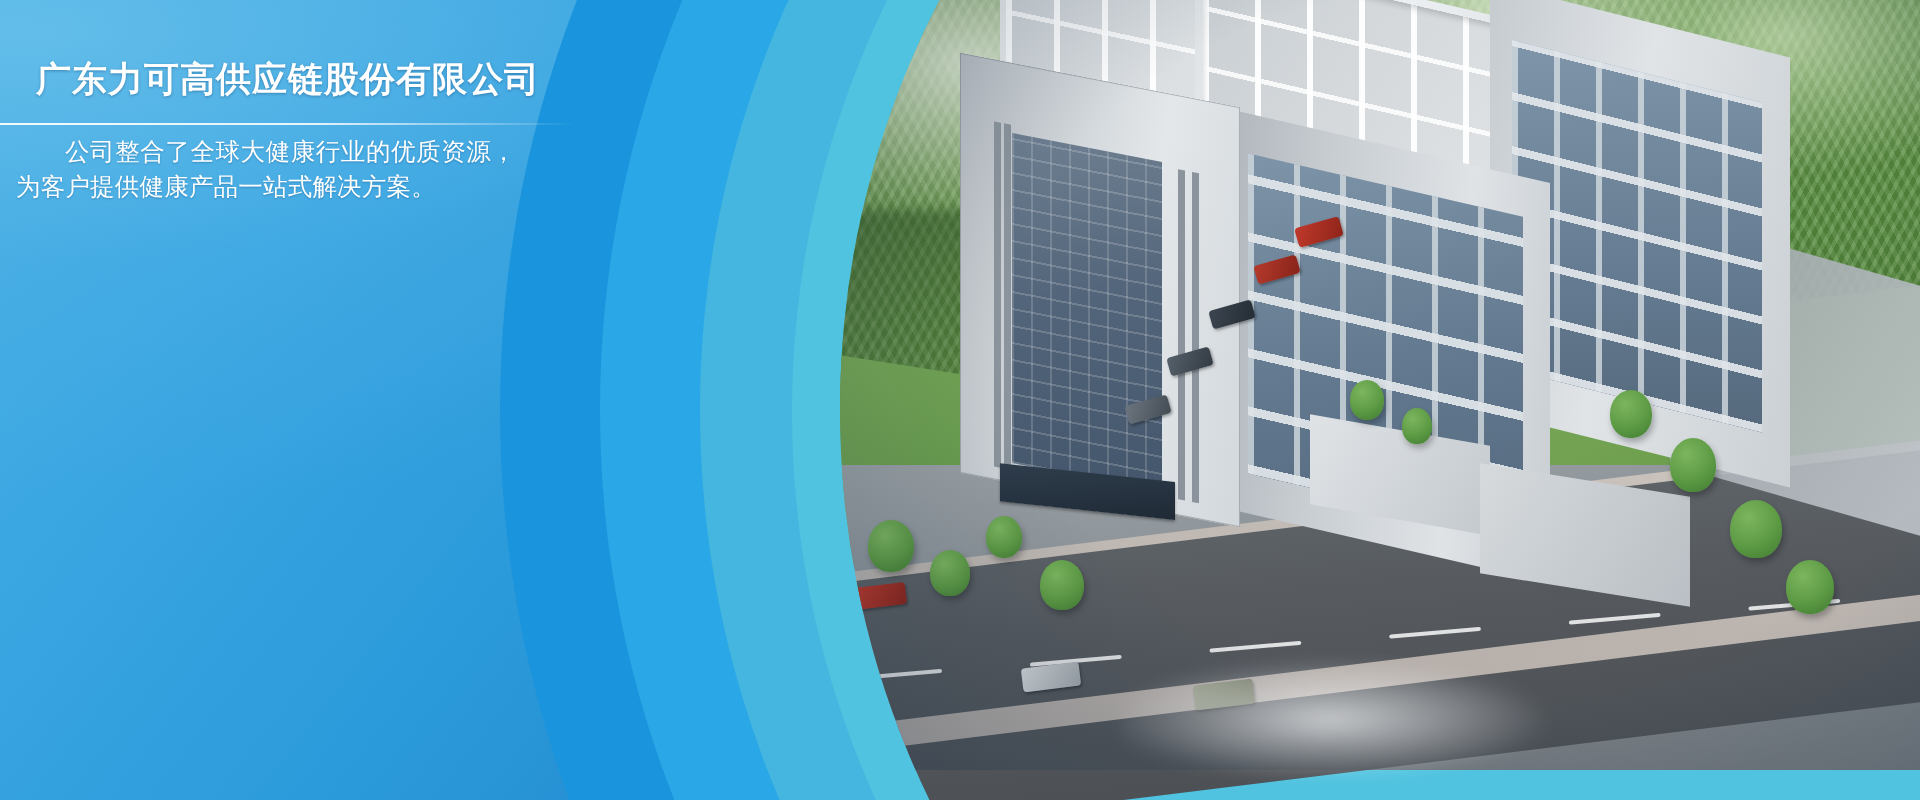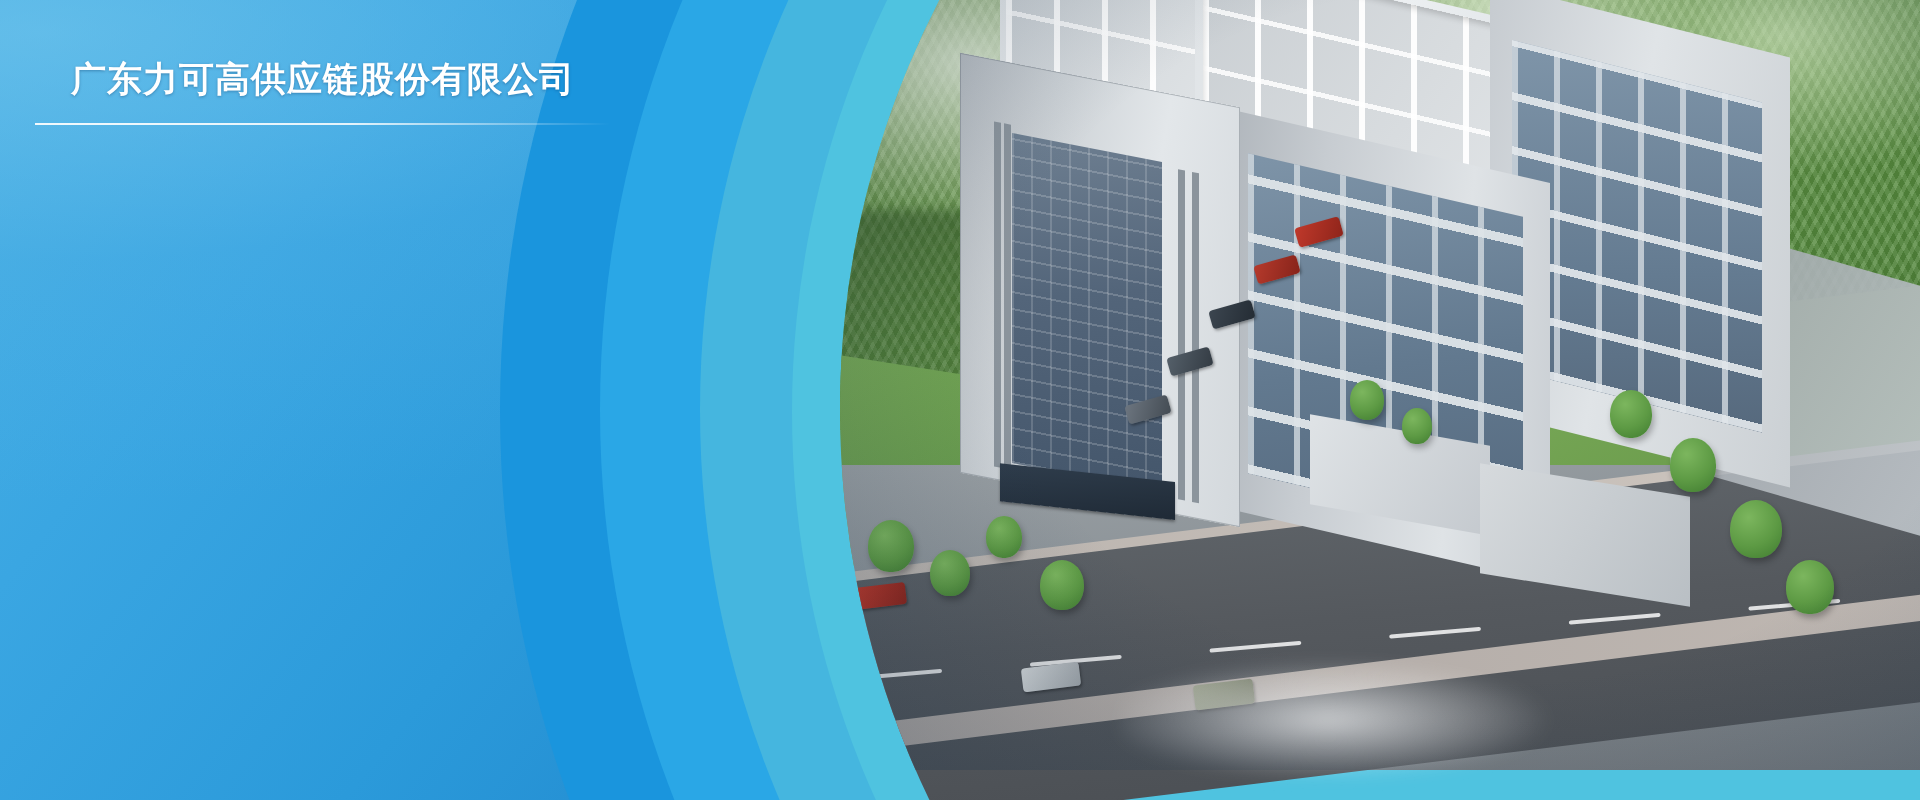--- a/index.html
+++ b/index.html
@@ -120,21 +120,21 @@
     box-shadow:2px 4px 6px rgba(0,0,0,.28);}
   .car{position:absolute;border-radius:4px;box-shadow:1px 2px 3px rgba(0,0,0,.35);}
 
   .p-mist{position:absolute;left:330px;top:700px;width:520px;height:120px;
     background:radial-gradient(60% 70% at 40% 50%, rgba(255,255,255,.75), rgba(255,255,255,0) 72%);
     filter:blur(8px);}
   .p-vign{position:absolute;inset:0;
     background:radial-gradient(78% 78% at 62% 46%, rgba(0,0,0,0) 55%, rgba(20,45,70,.28) 100%);}
 
   
-  .content{position:absolute;left:0;top:0;width:600px;height:800px;margin-left:35px;}
+  .content{position:absolute;left:0;top:0;width:600px;height:800px;}
   .title{position:absolute;left:36px;top:56px;width:520px;
     color:#ffffff;font-size:35px;font-weight:bold;letter-spacing:1px;
     text-shadow:0 1px 3px rgba(0,40,85,.35);white-space:nowrap;}
   .rule{position:absolute;left:0;top:123px;width:575px;height:2px;
     background:linear-gradient(90deg,rgba(255,255,255,.92) 0%,rgba(255,255,255,.85) 55%,rgba(255,255,255,0) 100%);}
   .body{position:absolute;left:16px;top:134px;width:500px;
     color:#ffffff;font-size:24.5px;line-height:35.4px;letter-spacing:.2px;
     text-align:justify;text-justify:inter-ideograph;
     text-shadow:0 1px 2px rgba(0,40,85,.28);}
   .body p{margin:0;text-indent:2em;}
@@ -219,16 +219,17 @@
 
       <div class="p-mist"></div>
       <div class="p-vign"></div>
     </div>
   </div>
 
   <div class="content">
     <div class="title">广东力可高供应链股份有限公司</div>
     <div class="rule"></div>
     <div class="body">
+      <p>公司整合了全球大健康行业的优质资源，为客户提供健康产品一站式解决方案。</p>
     </div>
   </div>
 
 </div>
 
 </body></html>

